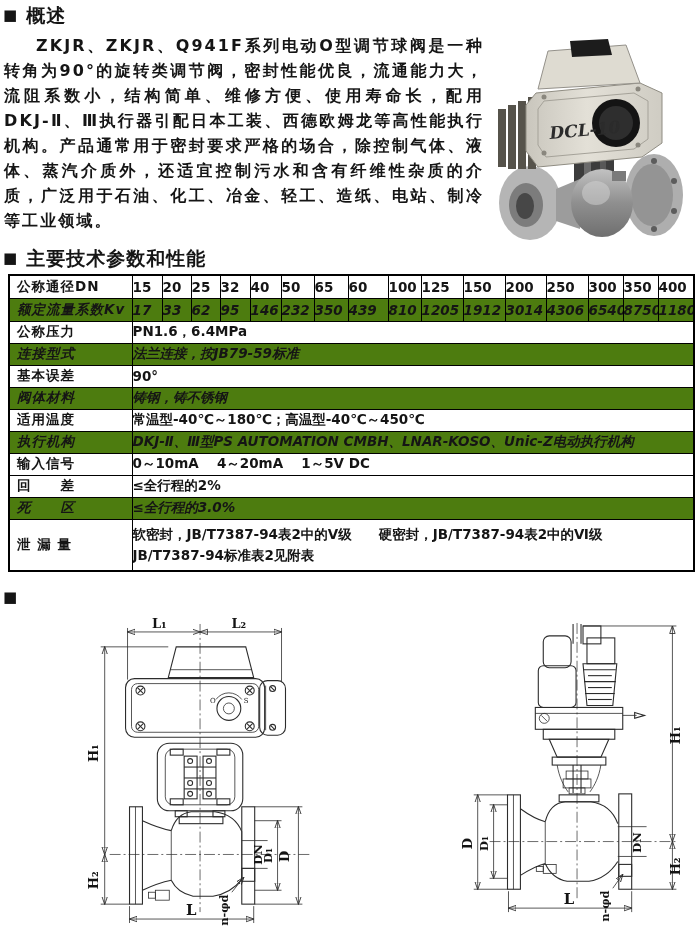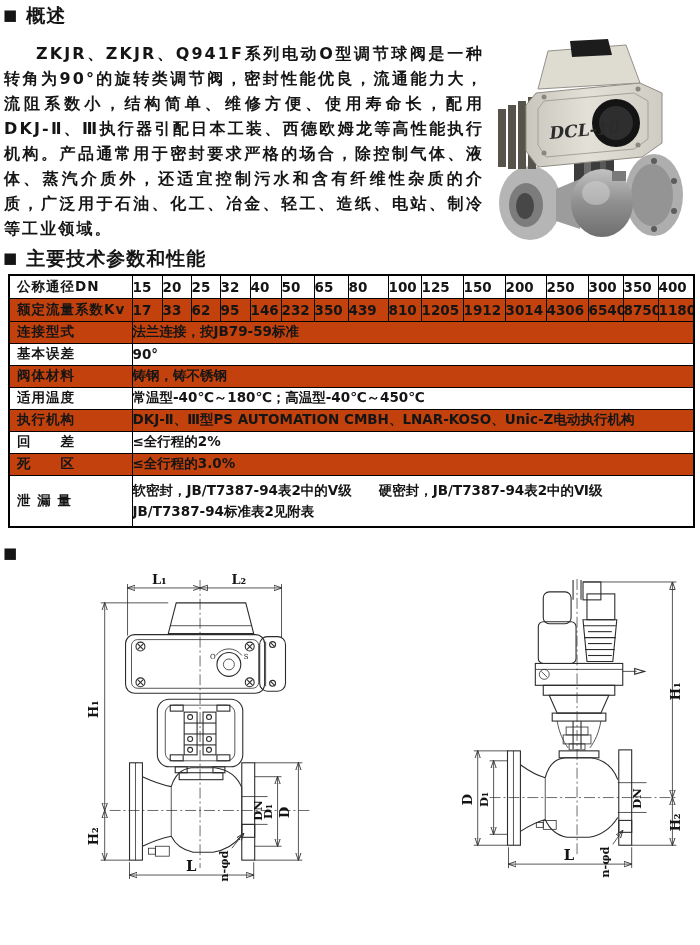--- a/index.html
+++ b/index.html
@@ -9,33 +9,33 @@
   }
   .page{position:relative;width:700px;height:945px;}
 
   
   .sec-head{display:flex;align-items:center;gap:8px;font-weight:bold;
     font-size:19px;line-height:24px;margin:3px 0 2px 3px;letter-spacing:1px;}
   .sec-head .sq{font-size:15px;line-height:24px;}
 
   
   .overview{display:flex;align-items:flex-start;margin:2px 0 0 0;height:214px;}
-  .ov-text{flex:1;margin:12px 8px 0 4px;font-size:16px;font-weight:600;
+  .ov-text{flex:1;margin:4px 8px 0 4px;font-size:16px;font-weight:600;
     line-height:25px;letter-spacing:2.1px;text-align:justify;text-indent:2em;}
   .photo{width:206px;height:212px;flex:0 0 auto;margin:2px 2px 0 0;}
 
   
   table.spec{border-collapse:collapse;table-layout:fixed;width:602px;
     margin:4px 0 0 8px;border:2px solid #000;}
   table.spec td{border:1px solid #000;font-size:13.5px;font-weight:bold;
     text-align:left;padding:0;overflow:hidden;white-space:nowrap;}
   table.spec td.lbl{text-align:left;padding-left:7px;letter-spacing:1px;}
   table.spec tr{height:22px;}
   table.spec tr.hdr{height:23px;}
-  table.spec tr.shaded td{background:#c2410c;}
+  table.spec tr.shaded td{background:#4d7c0f;font-style:italic;}
   table.spec tr.tall{height:52px;}
   table.spec tr.tall td{white-space:normal;line-height:21px;}
 
   
   .drawings{display:flex;justify-content:flex-start;margin:8px 0 0 0;height:318px;}
   .draw-left{margin-left:58px;}
   .draw-right{margin-left:36px;}
   .tech-svg line,.tech-svg path,.tech-svg rect,.tech-svg circle,.tech-svg ellipse{
     stroke:#2c2c2c;fill:none;stroke-width:1.1;}
   .tech-svg .thin{stroke-width:0.8;}
@@ -149,21 +149,21 @@
     <tbody>
         <tr class="hdr">
       <td class="lbl">公称通径DN</td>
       <td>15</td>
       <td>20</td>
       <td>25</td>
       <td>32</td>
       <td>40</td>
       <td>50</td>
       <td>65</td>
-      <td>80</td>
+      <td>60</td>
       <td>100</td>
       <td>125</td>
       <td>150</td>
       <td>200</td>
       <td>250</td>
       <td>300</td>
       <td>350</td>
       <td>400</td>
     </tr>
     <tr class="hdr shaded">
@@ -178,39 +178,47 @@
       <td>439</td>
       <td>810</td>
       <td>1205</td>
       <td>1912</td>
       <td>3014</td>
       <td>4306</td>
       <td>6540</td>
       <td>8750</td>
       <td>11800</td>
     </tr>
+    <tr>
+      <td class="lbl">公称压力</td>
+      <td colspan="16">PN1.6，6.4MPa</td>
+    </tr>
     <tr class="shaded">
       <td class="lbl">连接型式</td>
       <td colspan="16">法兰连接，按JB79-59标准</td>
     </tr>
     <tr>
       <td class="lbl">基本误差</td>
       <td colspan="16">90°</td>
     </tr>
     <tr class="shaded">
       <td class="lbl">阀体材料</td>
       <td colspan="16">铸钢，铸不锈钢</td>
     </tr>
     <tr>
       <td class="lbl">适用温度</td>
       <td colspan="16">常温型-40℃～180℃；高温型-40℃～450℃</td>
     </tr>
     <tr class="shaded">
       <td class="lbl">执行机构</td>
       <td colspan="16">DKJ-Ⅱ、Ⅲ型PS AUTOMATION CMBH、LNAR-KOSO、Unic-Z电动执行机构</td>
+    </tr>
+    <tr>
+      <td class="lbl">输入信号</td>
+      <td colspan="16">0～10mA　 4～20mA　 1～5V DC</td>
     </tr>
     <tr>
       <td class="lbl">回　　差</td>
       <td colspan="16">≤全行程的2%</td>
     </tr>
     <tr class="shaded">
       <td class="lbl">死　　区</td>
       <td colspan="16">≤全行程的3.0%</td>
     </tr>
     <tr class="tall">

